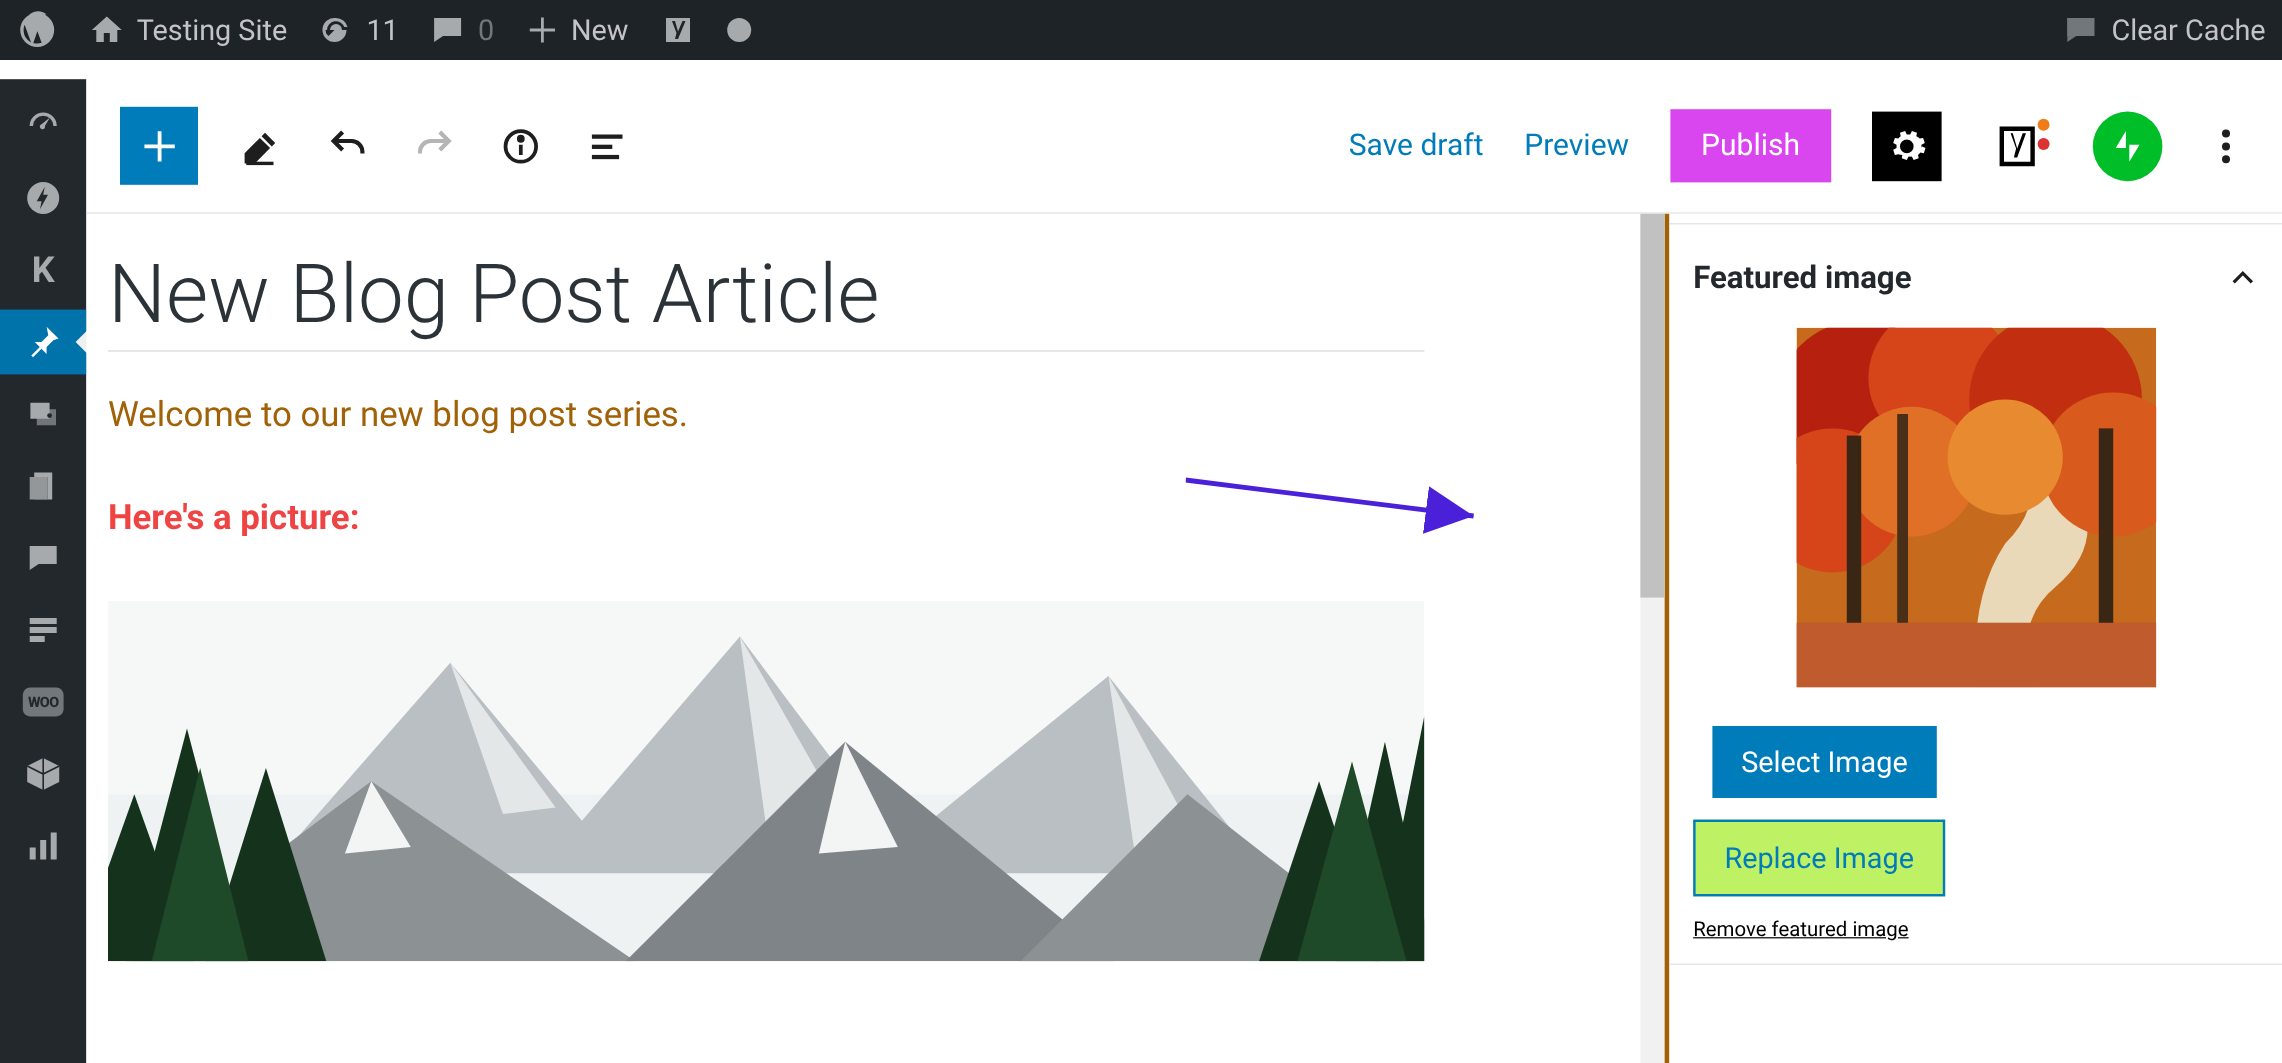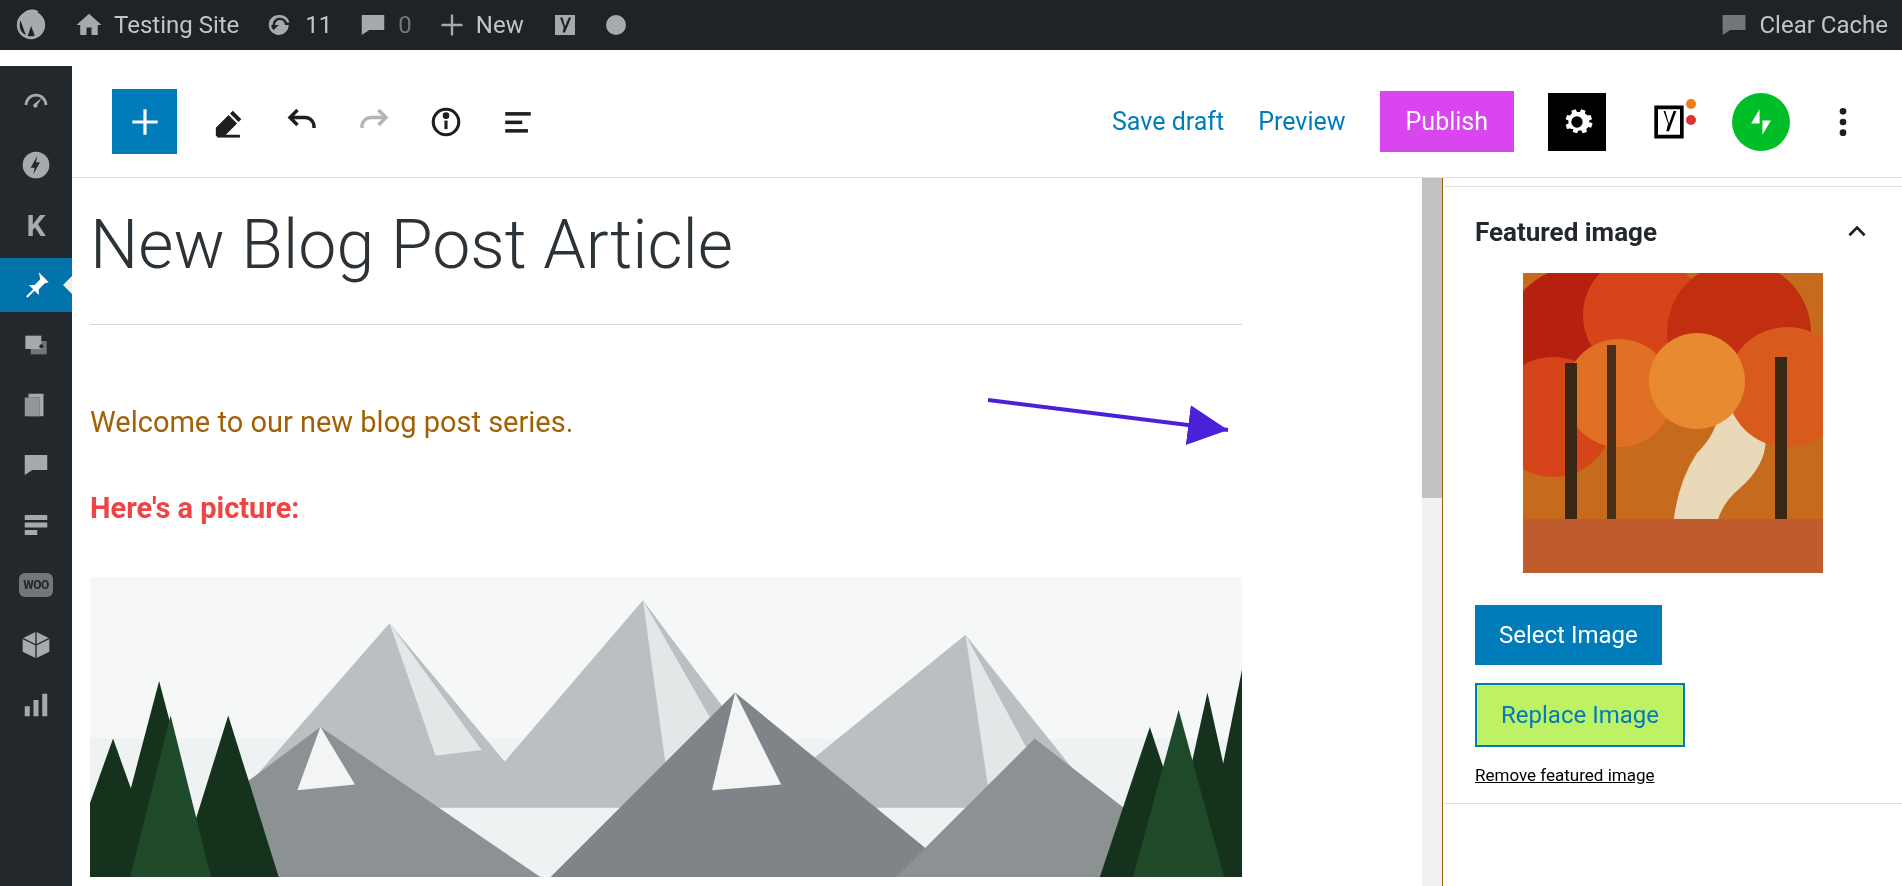--- a/index.html
+++ b/index.html
@@ -12,49 +12,49 @@
 
   
   .rail { position:absolute; top:66px; left:0; width:72px; bottom:0; background:#23282d; display:flex; flex-direction:column; align-items:center; padding-top:12px; gap:6px; }
   .rail-item { width:72px; height:54px; display:flex; align-items:center; justify-content:center; color:#a7aaad; cursor:pointer; }
   .rail-item.active { background:#0073aa; color:#fff; position:relative; }
   .rail-item.active::after { content:""; position:absolute; right:-1px; top:50%; transform:translateY(-50%); border:10px solid transparent; border-right-color:#f0f0f1; }
   .rail-letter { font-weight:700; font-size:30px; color:#a7aaad; }
 
   
   .workspace { position:absolute; top:66px; left:72px; right:0; bottom:0; background:#fff; display:flex; flex-direction:column; }
-  .toolbar { height:112px; border-bottom:1px solid #e0e0e0; display:flex; align-items:center; padding:0 40px; gap:34px; }
+  .toolbar { height:112px; border-bottom:1px solid #e0e0e0; display:flex; align-items:center; padding:0 28px; gap:34px; }
   .btn-add { width:65px; height:65px; background:#007cba; color:#fff; display:flex; align-items:center; justify-content:center; cursor:pointer; }
   .tb-icon { width:38px; height:38px; display:flex; align-items:center; justify-content:center; cursor:pointer; color:#1e1e1e; }
   .tb-icon.dis { color:#b5b5b5; }
   .tb-spacer { flex:1; }
   .tb-link { font-size:25px; color:#007cba; cursor:pointer; }
   .btn-publish { background:#d946ef; color:#fff; font-size:25px; padding:16px 26px; cursor:pointer; }
   .tb-square { width:58px; height:58px; display:flex; align-items:center; justify-content:center; cursor:pointer; }
   .tb-square.dark { background:#000; color:#fff; }
   .tb-square.green { background:#00be28; border-radius:50%; }
   .yoast-dot { width:10px; height:10px; border-radius:50%; display:inline-block; }
 
   .content { flex:1; display:flex; overflow:hidden; }
 
   .editor { flex:1; padding:28px 180px 0 18px; overflow:auto; }
-  .post-title { font-size:68px; font-weight:300; color:#2c3338; line-height:1.15; padding-bottom:40px; border-bottom:1px solid #d7d7d7; margin-bottom:80px; }
+  .post-title { font-size:68px; font-weight:300; color:#2c3338; line-height:1.15; padding-bottom:8px; border-bottom:1px solid #d7d7d7; margin-bottom:36px; }
   .para { font-size:29px; color:#a16207; margin-bottom:52px; }
   .para.bold { font-weight:700; color:#ef4444; }
   .hero { width:100%; height:300px; position:relative; overflow:hidden; }
 
   .scroll-gutter { width:20px; background:#f1f1f1; position:relative; }
   .scroll-thumb { position:absolute; left:0; right:0; top:0; height:320px; background:#c1c1c1; }
 
-  .sidebar { width:460px; border-left:1px solid #a16207; padding:28px 32px; display:flex; flex-direction:column; overflow:hidden; background:#fff; }
+  .sidebar { width:515px; border-left:4px solid #a16207; padding:28px 20px; display:flex; flex-direction:column; overflow:hidden; background:#fff; }
   .panel-head { display:flex; align-items:center; justify-content:space-between; font-size:26px; font-weight:700; margin:10px 0 26px; cursor:pointer; }
   .thumb-wrap { display:flex; justify-content:center; margin-bottom:32px; }
   .thumb { width:300px; height:300px; position:relative; overflow:hidden; }
   .sb-btn { display:inline-block; font-size:24px; padding:16px 24px; cursor:pointer; margin-bottom:18px; }
-  .sb-btn.primary { background:#007cba; color:#fff; }
+  .sb-btn.primary { background:#007cba; color:#fff;margin-left:16px; }
   .sb-btn.outline { border:2px solid #007cba; color:#007cba; background:#bef264; }
   .sb-link { font-size:17px; color:#000000; text-decoration:underline; cursor:pointer; }
   .panel-sep { height:1px; background:#e0e0e0; margin:18px -32px 0; }
   .panel-top { height:1px; background:#e0e0e0; margin:-20px -32px 20px; }
 
   .annot-arrow { position:absolute; top:390px; left:988px; pointer-events:none; }
 </style>
 </head>
 <body>
 

